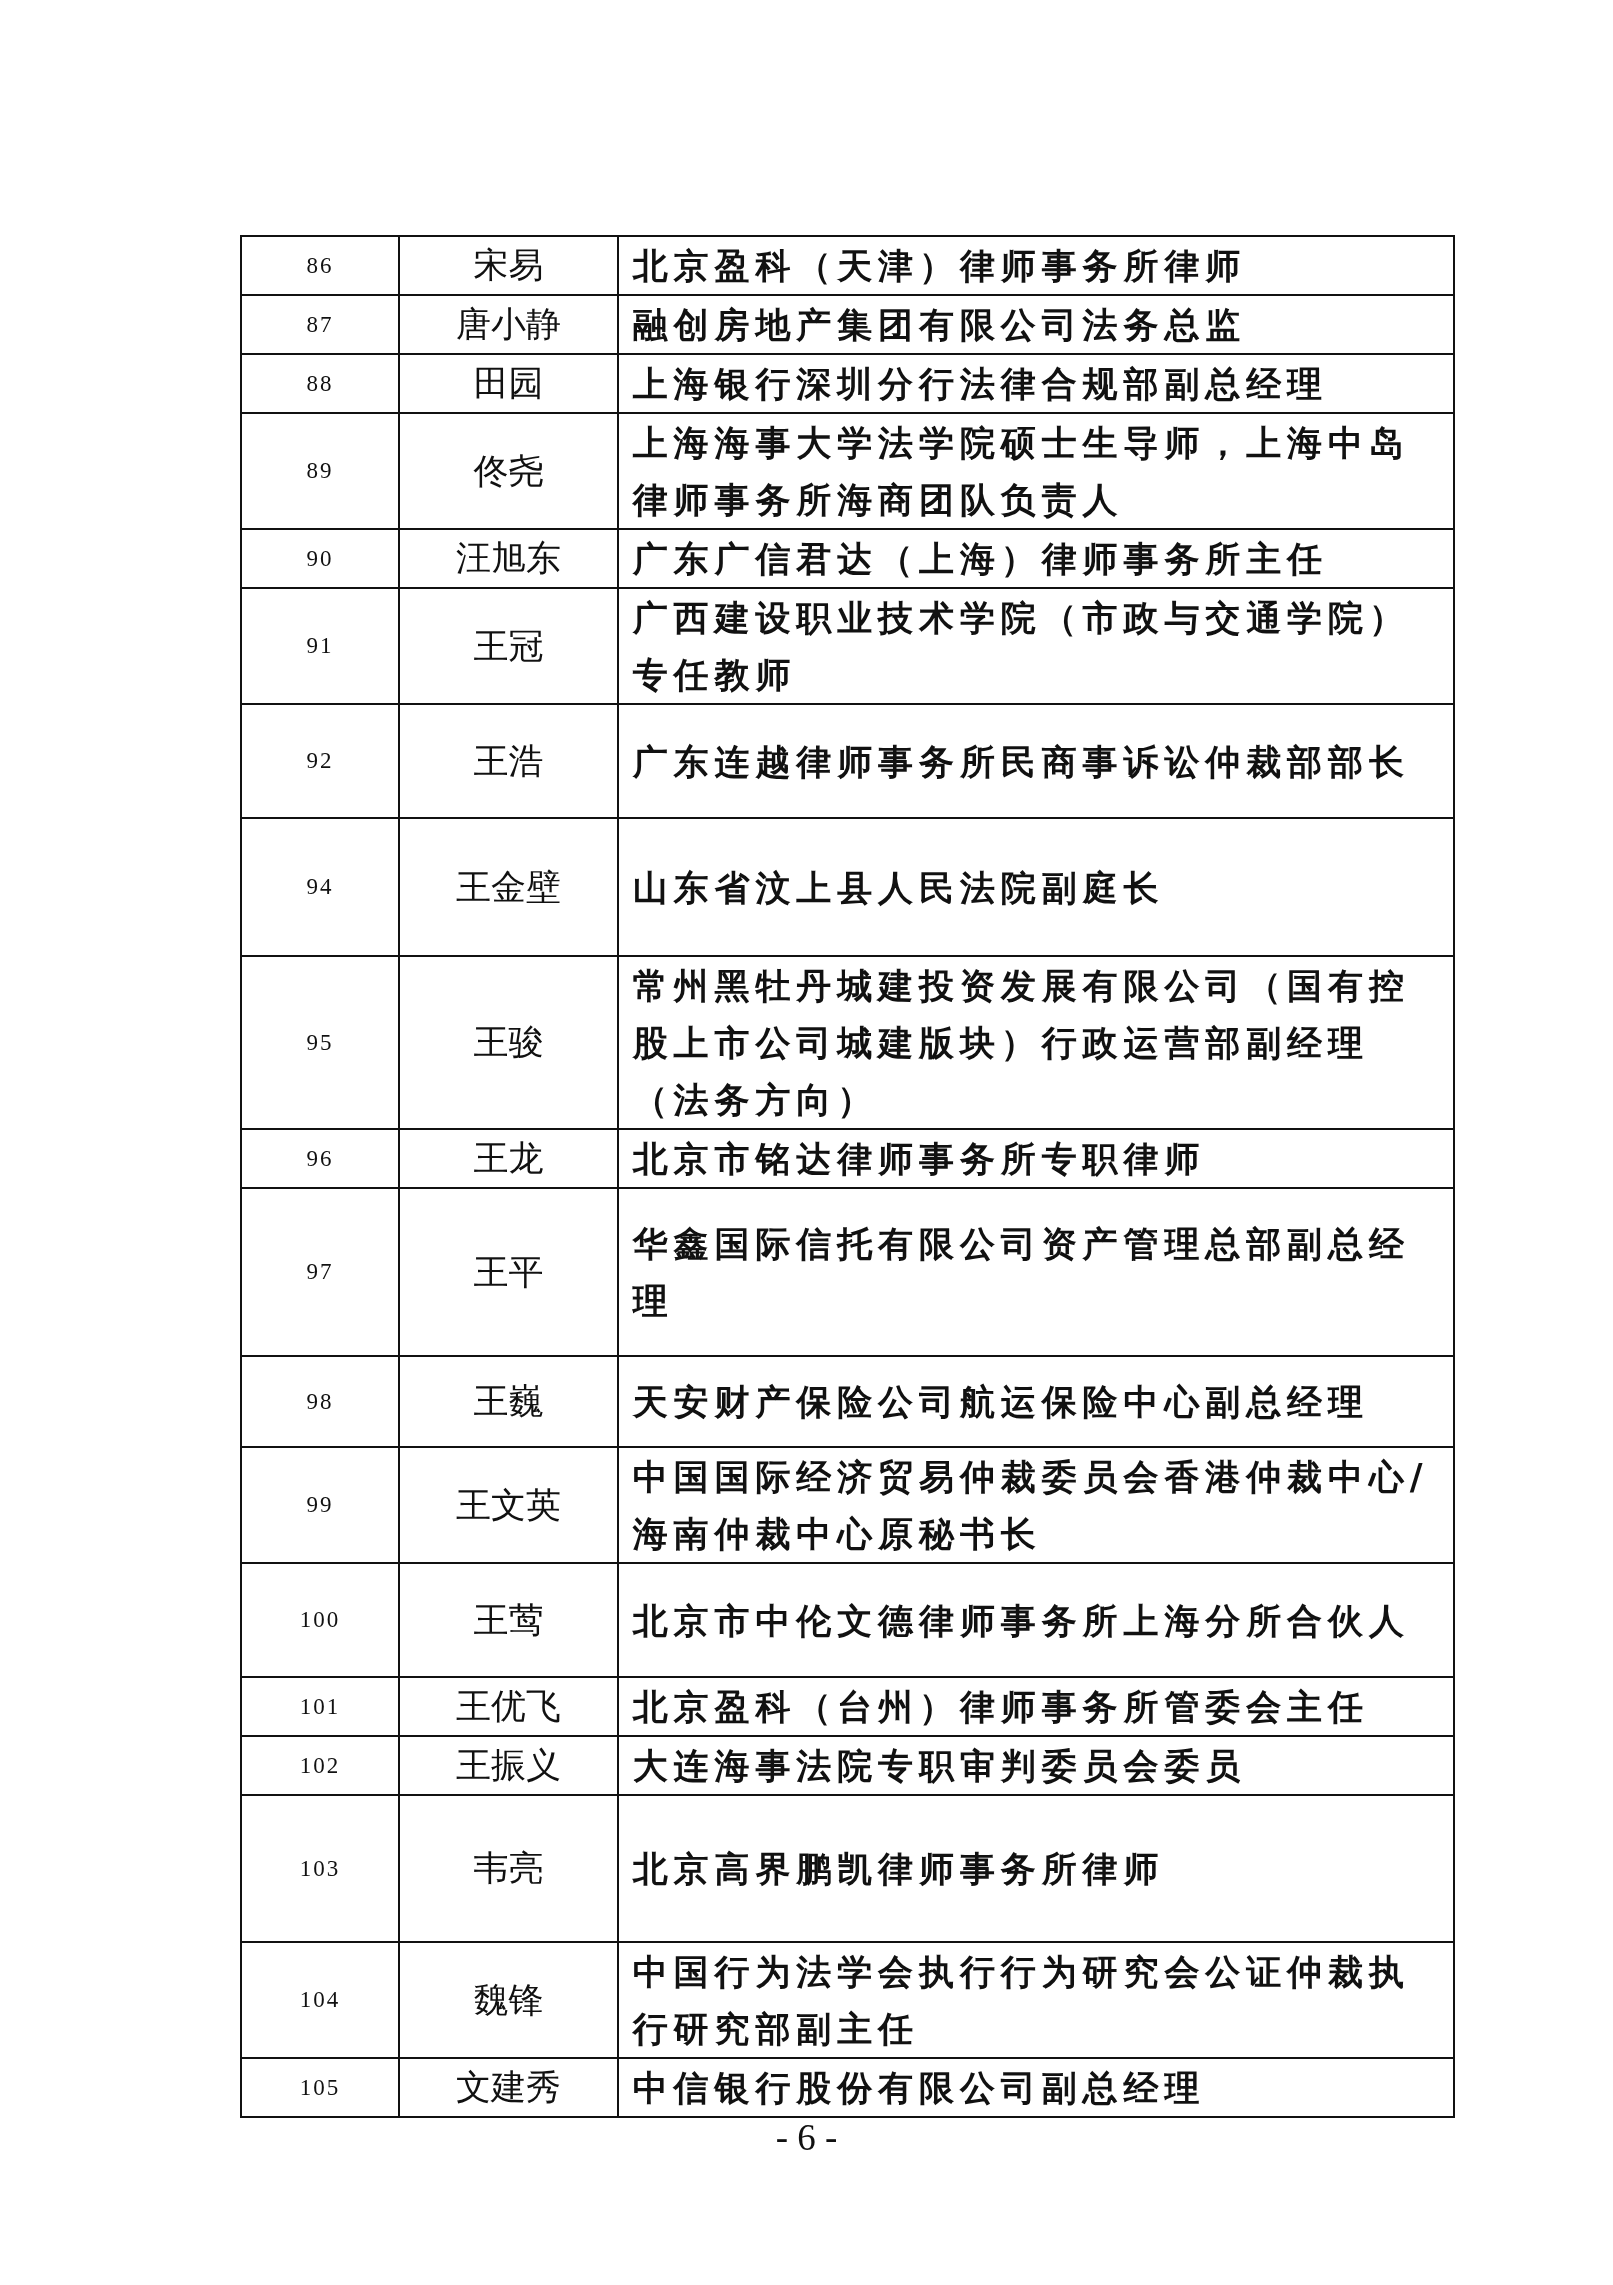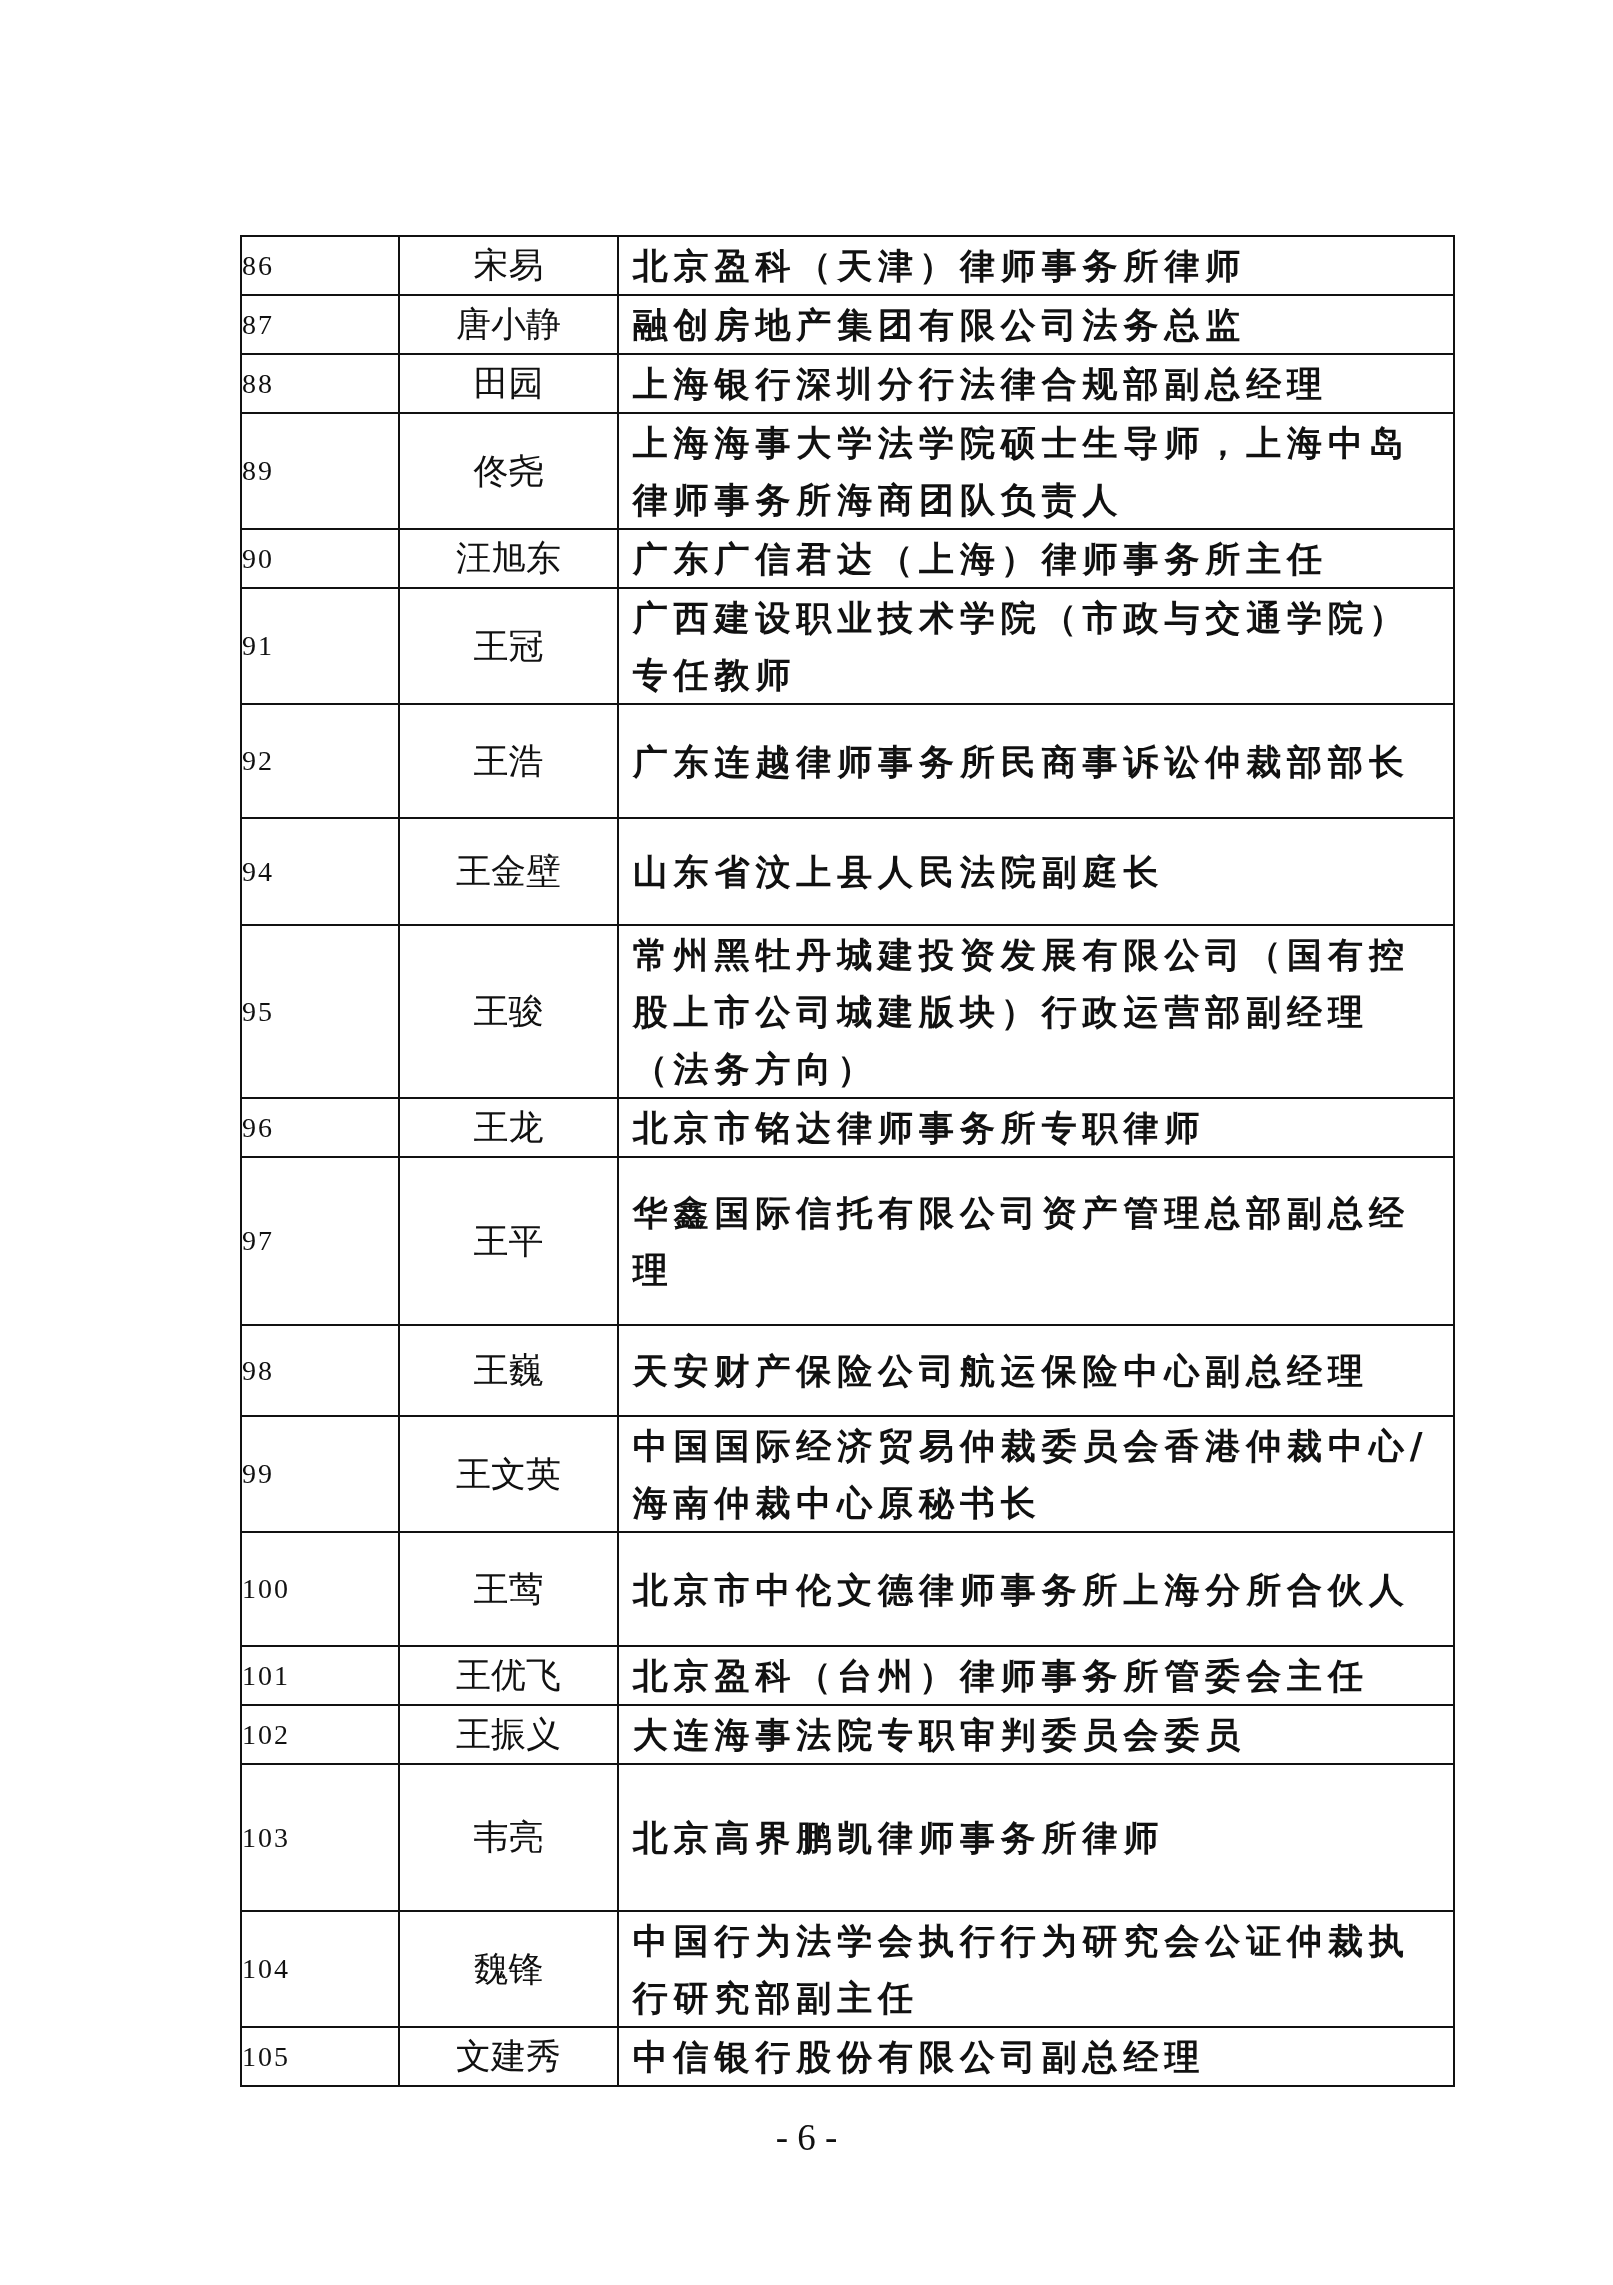--- a/index.html
+++ b/index.html
@@ -1,21 +1,21 @@
 <!DOCTYPE html>
 <html><head>
 <meta charset="utf-8">
 <style>
   html, body { margin:0; padding:0; background:#ffffff; }
   body { width:1613px; height:2286px; position:relative; overflow:hidden;
          font-family:"DejaVu Serif","Liberation Serif",serif; color:#111; }
   #sheet { position:absolute; left:240px; top:235px; width:1215px;
            border-collapse:collapse; table-layout:fixed; }
   #sheet td { border:2px solid #111; padding:0; vertical-align:middle; }
-  #sheet td.num { width:156px; font-size:28px; letter-spacing:2px;
+  #sheet td.num { width:156px; text-align:center; font-size:23px; letter-spacing:2px;
                   font-family:"Liberation Serif","DejaVu Serif",serif;margin-left:8px; }
   #sheet td.name { width:217px; text-align:center; font-size:35px; }
   #sheet td.org { text-align:left; font-size:35px; line-height:57px;
                   padding-left:13.7px; padding-right:19.5px; letter-spacing:5.9px;font-weight:bold; }
   #page-num { position:absolute; top:2116px; left:0; width:1613px; text-align:center;
               font-size:37px; font-family:"Liberation Serif","DejaVu Serif",serif; }
 </style>
 </head>
 <body>
 
@@ -49,21 +49,21 @@
       <tr style="height: 114px;">
         <td class="num">91</td>
         <td class="name">王冠</td>
         <td class="org">广西建设职业技术学院（市政与交通学院）专任教师</td>
       </tr>
       <tr style="height: 114px;">
         <td class="num">92</td>
         <td class="name">王浩</td>
         <td class="org">广东连越律师事务所民商事诉讼仲裁部部长</td>
       </tr>
-      <tr style="height: 107px; padding-left: 37px;">
+      <tr style="height: 138px; padding-left: 37px;">
         <td class="num">94</td>
         <td class="name">王金壁</td>
         <td class="org">山东省汶上县人民法院副庭长</td>
       </tr>
       <tr style="height: 171px;">
         <td class="num">95</td>
         <td class="name">王骏</td>
         <td class="org">常州黑牡丹城建投资发展有限公司（国有控股上市公司城建版块）行政运营部副经理（法务方向）</td>
       </tr>
       <tr style="height: 58px;">

